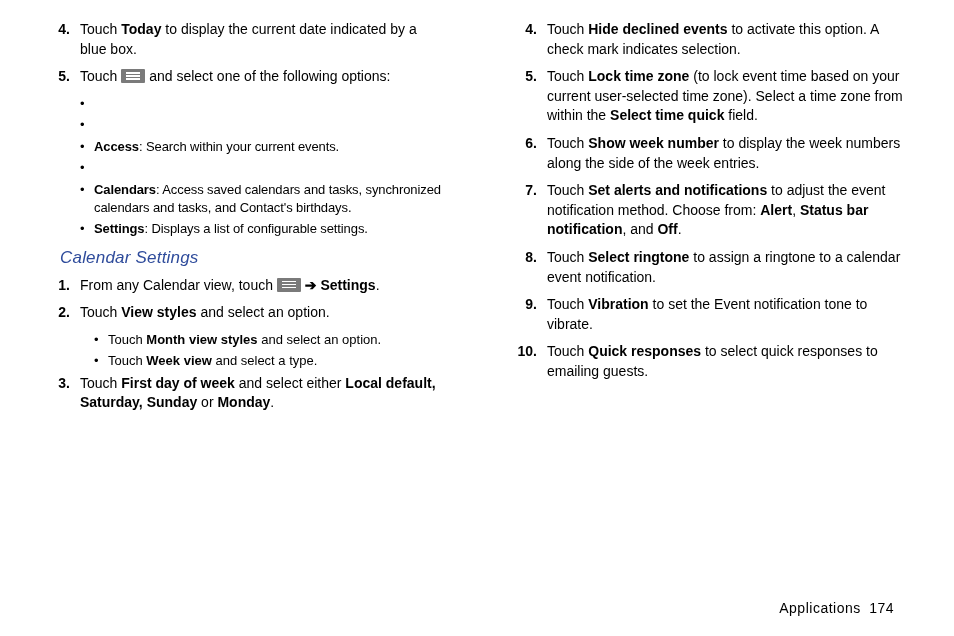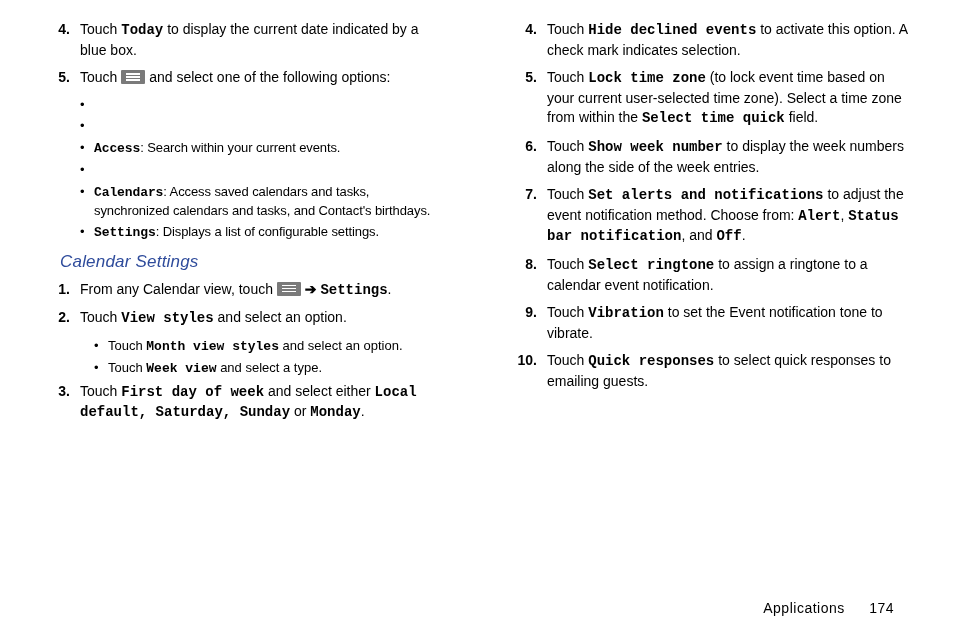--- a/index.html
+++ b/index.html
@@ -73,21 +73,20 @@
   .section-heading {
     color: #2e4b9b;
     font-weight: normal;
     font-style: italic;
     font-size: 17px;
     margin: 10px 0 8px 20px;
     letter-spacing: 0.2px;
   }
   b {
     font-weight: bold;
-    font-family: Liberation Mono, monospace;
   }
   .menu-icon {
     display: inline-block;
     width: 24px;
     height: 14px;
     background: #7a7a7a;
     vertical-align: -2px;
     position: relative;
     border-radius: 1px;
   }
@@ -107,21 +106,21 @@
   }
   .footer {
     position: absolute;
     bottom: 20px;
     right: 60px;
     font-size: 14px;
     letter-spacing: 0.5px;
   }
   .footer .pnum {
     display: inline-block;
-    margin-left: 20px;
+    margin-left: 4px;
   }
 </style>
 </head>
 <body>
 
 <div class="page">
   <div class="column" id="left-col">
       <div class="numbered-item">
         <div class="num">4.</div>
         <div class="num-content">Touch <b>Today</b> to display the current date indicated by a blue box.</div>

